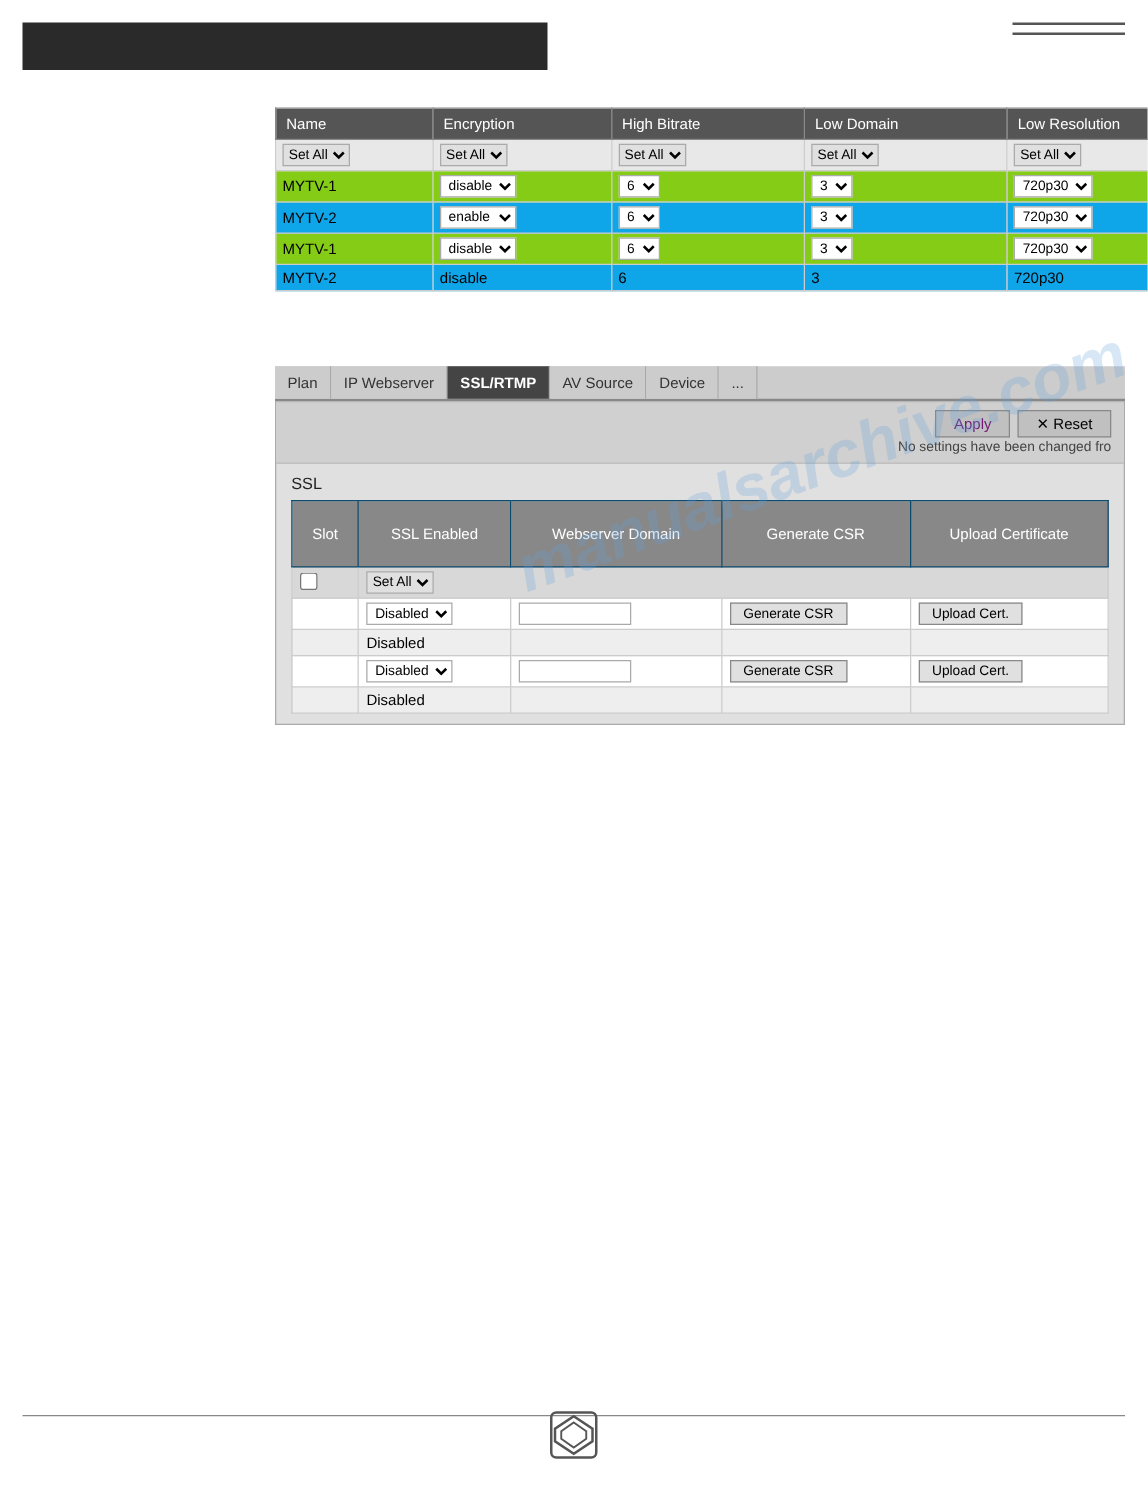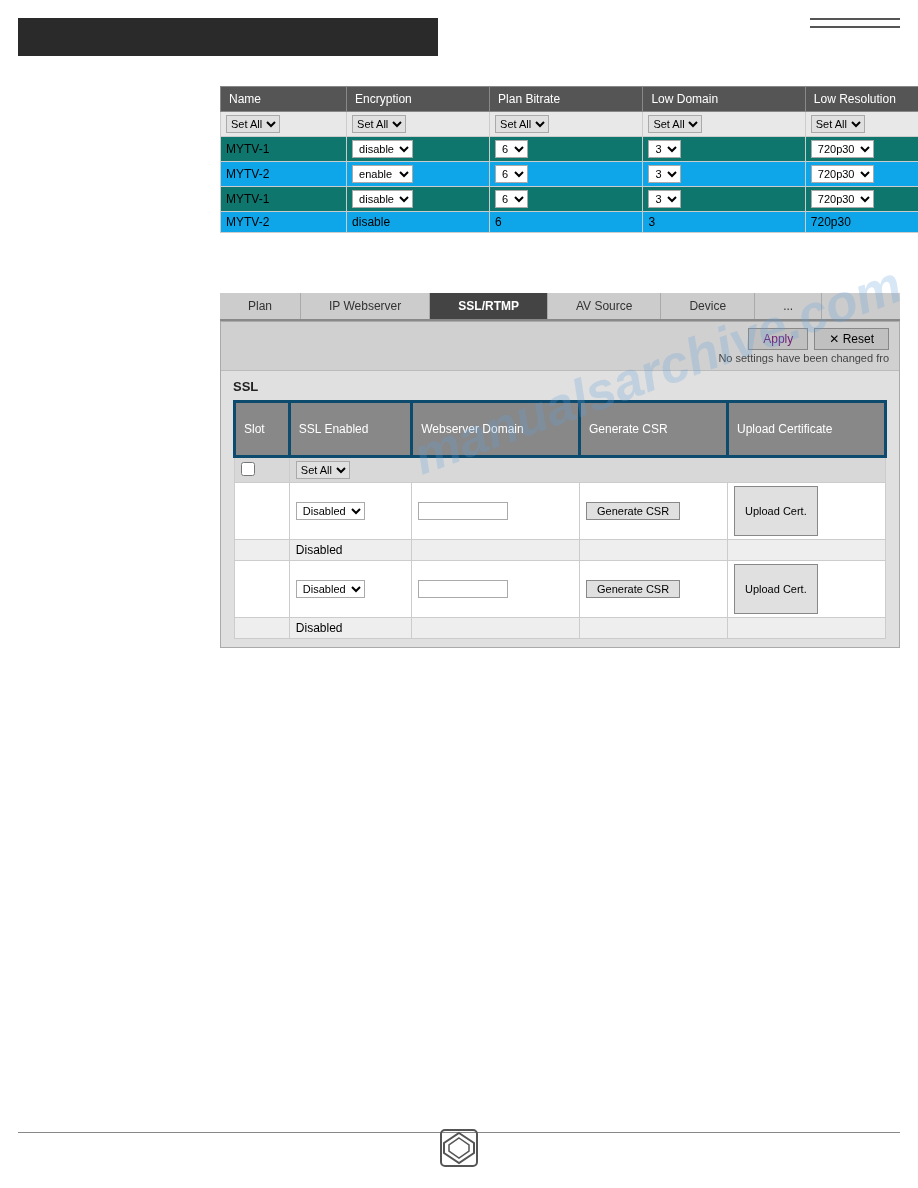--- a/index.html
+++ b/index.html
@@ -67,21 +67,21 @@
       border: 1px solid #ccc;
       vertical-align: middle;
     }
     .data-table tr.set-all-row td {
       background: #e8e8e8;
     }
     .data-table tr.data-row-even td {
       background: #0ea5e9;
     }
     .data-table tr.data-row-odd td {
-      background: #0f766e;
+      background: #84cc16;
     }
 
     select.cell-select {
       font-size: 11px;
       padding: 1px 2px;
       border: 1px solid #aaa;
       background: #fff;
       cursor: pointer;
     }
     select.cell-select-dark {
@@ -114,21 +114,21 @@
       margin-left: 220px;
     }
 
     .tab-bar {
       display: flex;
       flex-direction: row;
       background: #cccccc;
       border-bottom: 2px solid #888;
     }
     .tab {
-      padding: 6px 28px;
+      padding: 6px 10px;
       font-size: 12px;
       cursor: pointer;
       border-right: 1px solid #aaa;
       background: #cccccc;
       color: #333;
     }
     .tab.active {
       background: #444;
       color: #fff;
       font-weight: bold;
@@ -179,36 +179,36 @@
     .status-text {
       font-size: 11px;
       color: #444;
     }
 
     .ssl-section {
       padding: 8px 12px;
     }
     .ssl-title {
       font-size: 13px;
-      font-weight: bold;
+      font-weight: normal;
       margin-bottom: 6px;
       color: #222;
     }
 
     .ssl-table {
       border-collapse: collapse;
       width: 100%;
       font-size: 12px;
     }
     .ssl-table th {
       background: #888;
       color: #fff;
       padding: 19px 8px;
-      text-align: left;
-      border: 3px solid #0c4a6e;
+      text-align: center;
+      border: 1px solid #0c4a6e;
       font-weight: normal;
     }
     .ssl-table td {
       background: #fff;
       padding: 3px 6px;
       border: 1px solid #ccc;
       vertical-align: middle;
     }
     .ssl-table tr.setall-row td {
       background: #d8d8d8;
@@ -223,21 +223,21 @@
     .btn-gen-csr {
       background: #e0e0e0;
       border: 1px solid #888;
       padding: 2px 10px;
       font-size: 11px;
       cursor: pointer;
     }
     .btn-upload-cert {
       background: #e0e0e0;
       border: 1px solid #888;
-      padding: 18px 10px;
+      padding: 2px 10px;
       font-size: 11px;
       cursor: pointer;
     }
     .domain-input {
       width: 90px;
       font-size: 11px;
       border: 1px solid #aaa;
       padding: 2px;
     }
     .slot-checkbox {
@@ -279,21 +279,21 @@
   <div class="top-right-line"></div>
   <div class="top-right-line"></div>
 </div>
 
 <div class="section1">
   <table class="data-table">
     <thead>
       <tr>
         <th>Name</th>
         <th>Encryption</th>
-        <th>Plan Bitrate</th>
+        <th>High Bitrate</th>
         <th>Low Domain</th>
         <th>Low Resolution</th>
       </tr>
     </thead>
     <tbody>
 
       <tr class="set-all-row">
         <td>
           <select class="cell-select-dark">
             <option>Set All</option>

